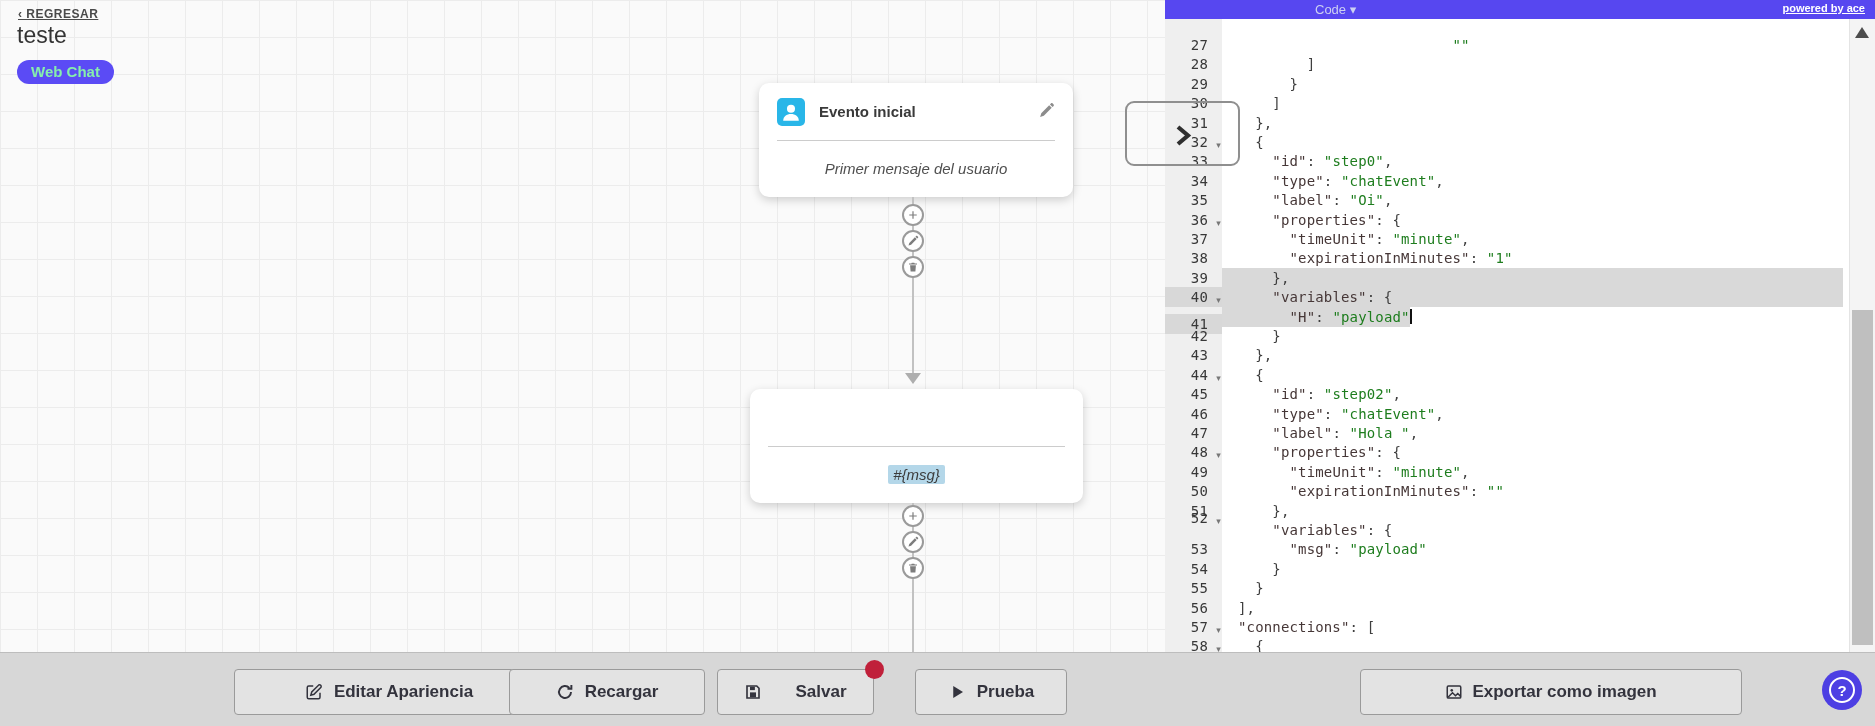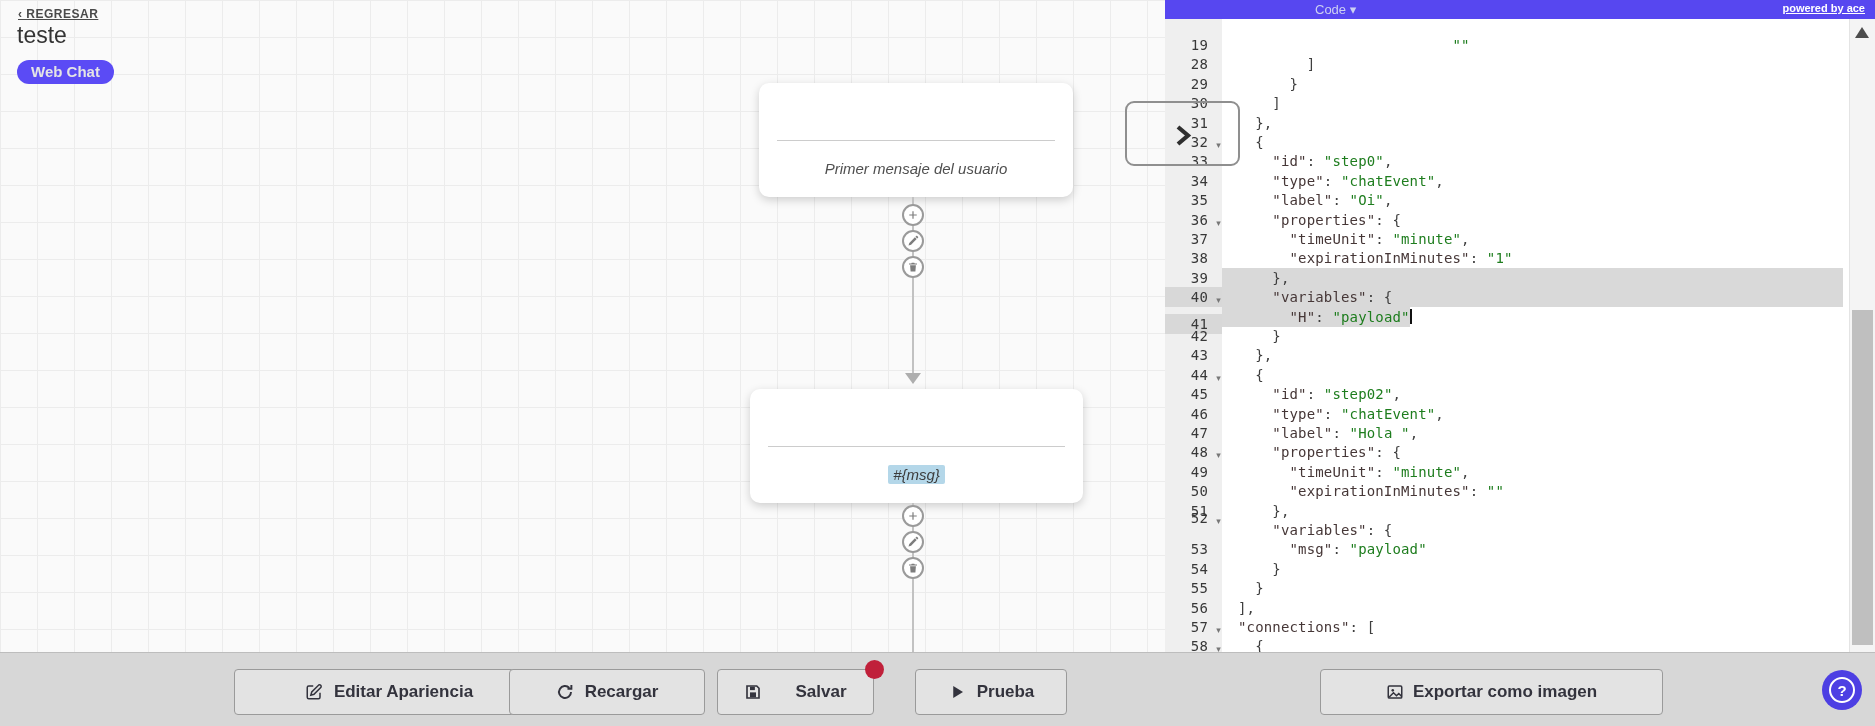--- a/index.html
+++ b/index.html
@@ -4,21 +4,21 @@
 <style>
   html,body{margin:0;padding:0;}
   body{font-family:"Liberation Sans",sans-serif;}
   #app{position:relative;width:1875px;height:726px;overflow:hidden;background:#fafafa;
     background-image:linear-gradient(#ececec 1px,transparent 1px),linear-gradient(90deg,#ececec 1px,transparent 1px);
     background-size:37px 37px;}
   .abs{position:absolute;}
   
   #back{left:18px;top:7px;font-size:12px;font-weight:bold;color:#4a4a4a;text-decoration:underline;letter-spacing:.5px;cursor:pointer;}
   #title{left:17px;top:22px;font-size:23px;color:#333;}
-  #badge{left:17px;top:60px;height:24px;line-height:24px;padding:0 14px;background:#5b4bf5;color:#e5e5e5;
+  #badge{left:17px;top:60px;height:24px;line-height:24px;padding:0 14px;background:#5b4bf5;color:#86efac;
     font-size:15px;font-weight:bold;border-radius:13px;}
   
   .node{background:#fff;border-radius:10px;box-shadow:0 3px 10px rgba(0,0,0,.18);}
   .node-head{position:absolute;left:0;top:0;right:0;height:57px;}
   .node-icon{position:absolute;left:18px;top:15px;width:28px;height:28px;background:#29b6e8;border-radius:5px;padding:3px;box-sizing:border-box;}
   .node-icon svg{width:22px;height:22px;display:block;}
   .node-title{position:absolute;left:60px;top:20px;font-size:15px;font-weight:bold;color:#3a3a3a;}
   .node-act{position:absolute;top:19px;width:17px;height:17px;color:#8c8c8c;cursor:pointer;}
   .node-act svg{width:17px;height:17px;display:block;}
   .node-div{position:absolute;left:18px;right:18px;top:57px;border-top:1px solid #ccc;}
@@ -73,20 +73,34 @@
 <body>
 
 <div id="app">
 
   <div id="back" class="abs">‹ REGRESAR</div>
   <div id="title" class="abs">teste</div>
   <div id="badge" class="abs">Web Chat</div>
 
   <div id="canvas">
     <div class="node abs" style="left:759px;top:83px;width:314px;height:114px;">
+      <div class="node-head">
+        <span class="node-icon">
+            <svg viewBox="0 0 24 24">
+              <circle cx="12" cy="8.5" r="4.4" fill="#fff"></circle>
+              <path d="M3.5 21.5c0-4.8 3.8-7.3 8.5-7.3s8.5 2.5 8.5 7.3z" fill="#fff"></path>
+            </svg>
+          </span>
+        <span class="node-title">Evento inicial</span>
+        <span class="node-act" style="right:18px;">
+            <svg viewBox="0 0 24 24" fill="currentColor">
+              <path d="M3 21l1.6-5.2L15.8 4.6l3.6 3.6L8.2 19.4 3 21zM16.9 3.5l1.6-1.6c.5-.5 1.4-.5 1.9 0l1.7 1.7c.5.5.5 1.4 0 1.9l-1.6 1.6-3.6-3.6z"></path>
+            </svg>
+          </span>
+      </div>
       <div class="node-div"></div>
       <div class="node-body">
           <span class="italic">Primer mensaje del usuario</span>
         </div>
     </div>
 
     <div class="node abs" style="left:750px;top:389px;width:333px;height:114px;">
       <div class="node-div"></div>
       <div class="node-body">
           <span class="chip">#{msg}</span>
@@ -141,21 +155,21 @@
       </div>
   </div>
 
   <div id="panel" class="abs">
     <div id="panel-head">
       <span id="code-label"><span>Code</span> <span>▾</span></span>
       <span id="powered">powered by ace</span>
     </div>
     <div id="code-body">
       <div id="gutter">
-          <div class="gut" style="top:16px;">19</div>
+          <div class="gut" style="top:16px;">27</div>
           <div class="gut" style="top:35.4px;">28</div>
           <div class="gut" style="top:54.8px;">29</div>
           <div class="gut" style="top:74.19999999999999px;">30</div>
           <div class="gut" style="top:93.6px;">31</div>
           <div class="gut" style="top:113px;">32<span class="fold" style="top:3px;">▾</span></div>
           <div class="gut" style="top:132.39999999999998px;">33</div>
           <div class="gut" style="top:151.79999999999998px;">34</div>
           <div class="gut" style="top:171.2px;">35</div>
           <div class="gut" style="top:190.6px;">36<span class="fold" style="top:3px;">▾</span></div>
           <div class="gut" style="top:210px;">37</div>
@@ -262,21 +276,21 @@
         <span class="reddot"></span>
       </div>
       <div class="tbtn" style="left:915px;width:152px;">
         <span>
           <svg viewBox="0 0 24 24" fill="currentColor">
             <path d="M7 4l13 8-13 8z"></path>
           </svg>
         </span>
         <span>Prueba</span>
       </div>
-      <div class="tbtn" style="left:1320px;width:343px;gap:9px;">
+      <div class="tbtn" style="left:1360px;width:382px;gap:9px;">
         <span>
           <svg viewBox="0 0 24 24" fill="none" stroke="currentColor" stroke-width="2">
             <rect x="3" y="4" width="18" height="16" rx="1.5"></rect>
             <circle cx="9" cy="9.8" r="1.7" fill="currentColor" stroke="none"></circle>
             <path d="M4 19l6-6 4 4 3-3 3.5 3.5"></path>
           </svg>
         </span>
         <span>Exportar como imagen</span>
       </div>
     </div>

